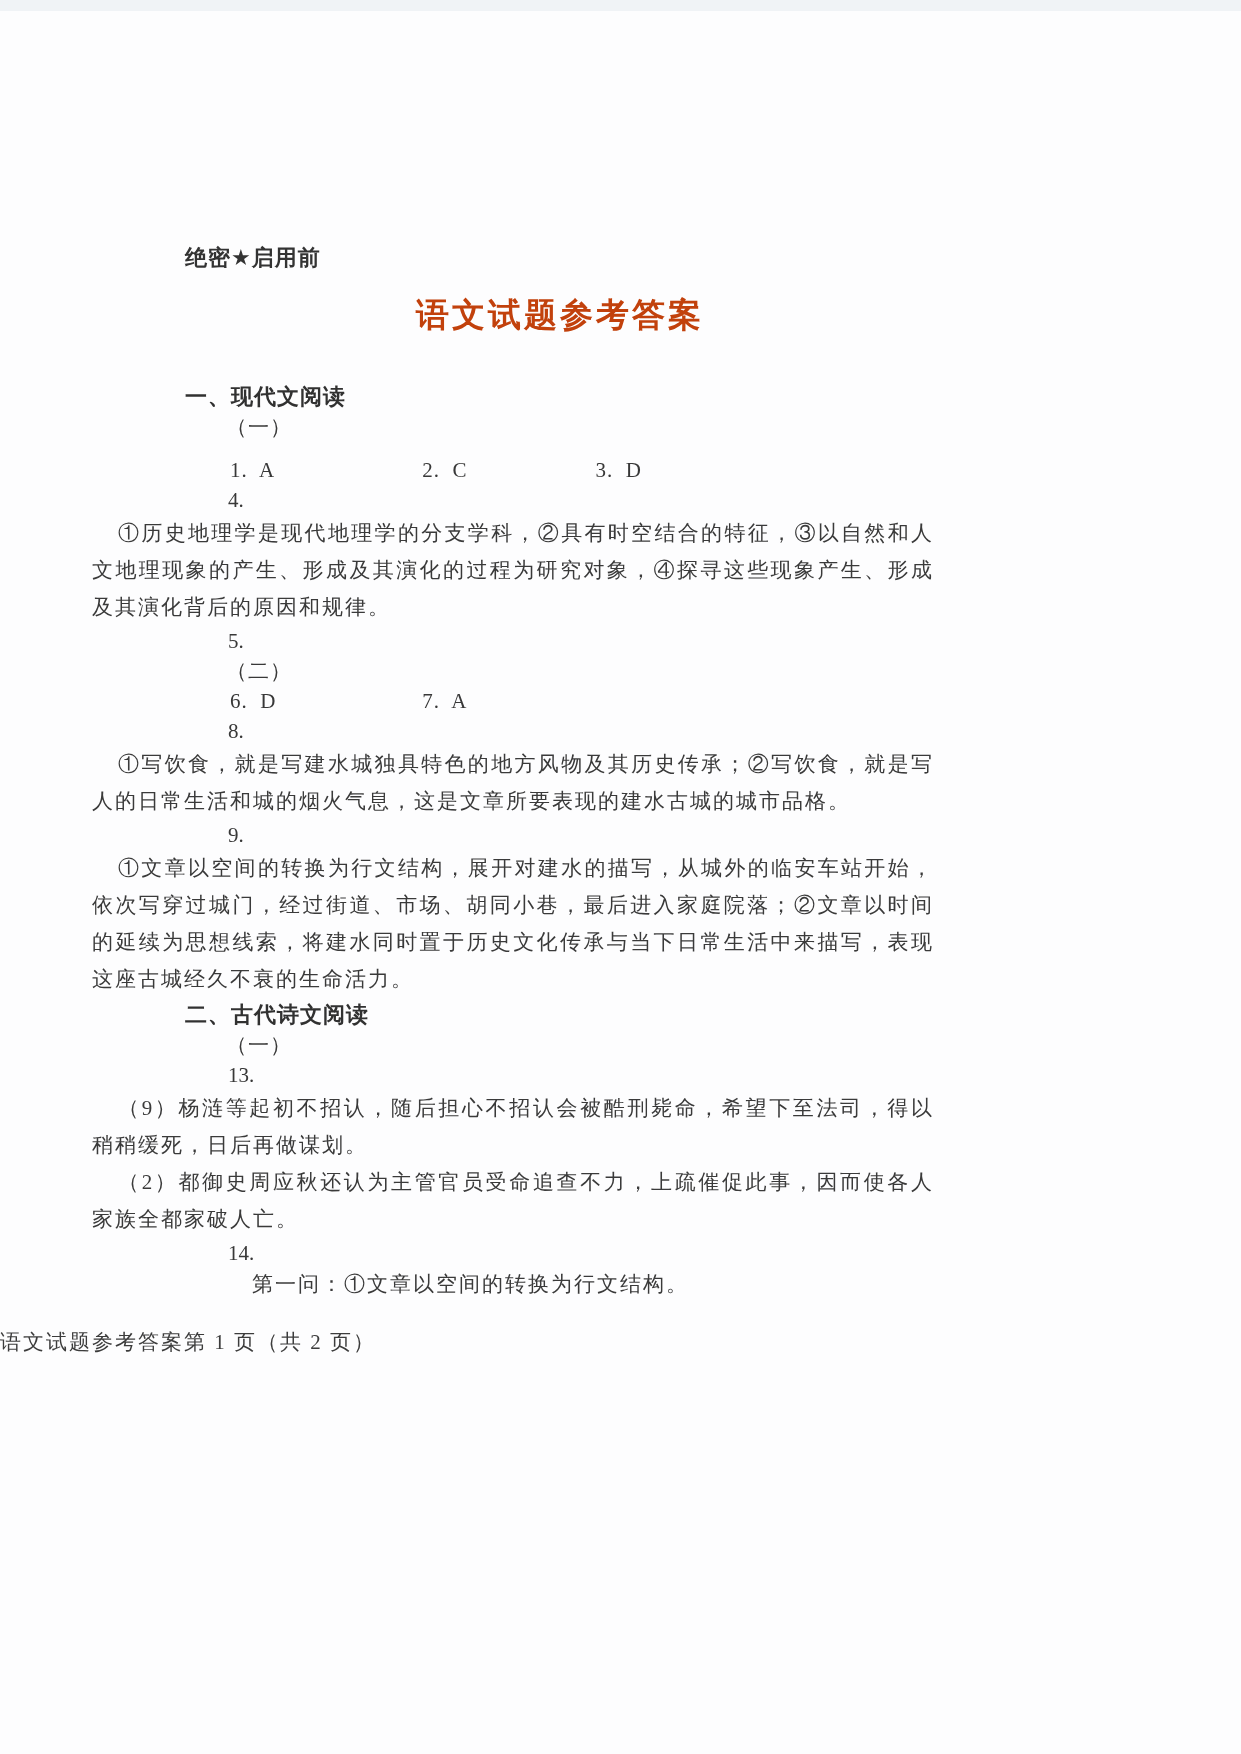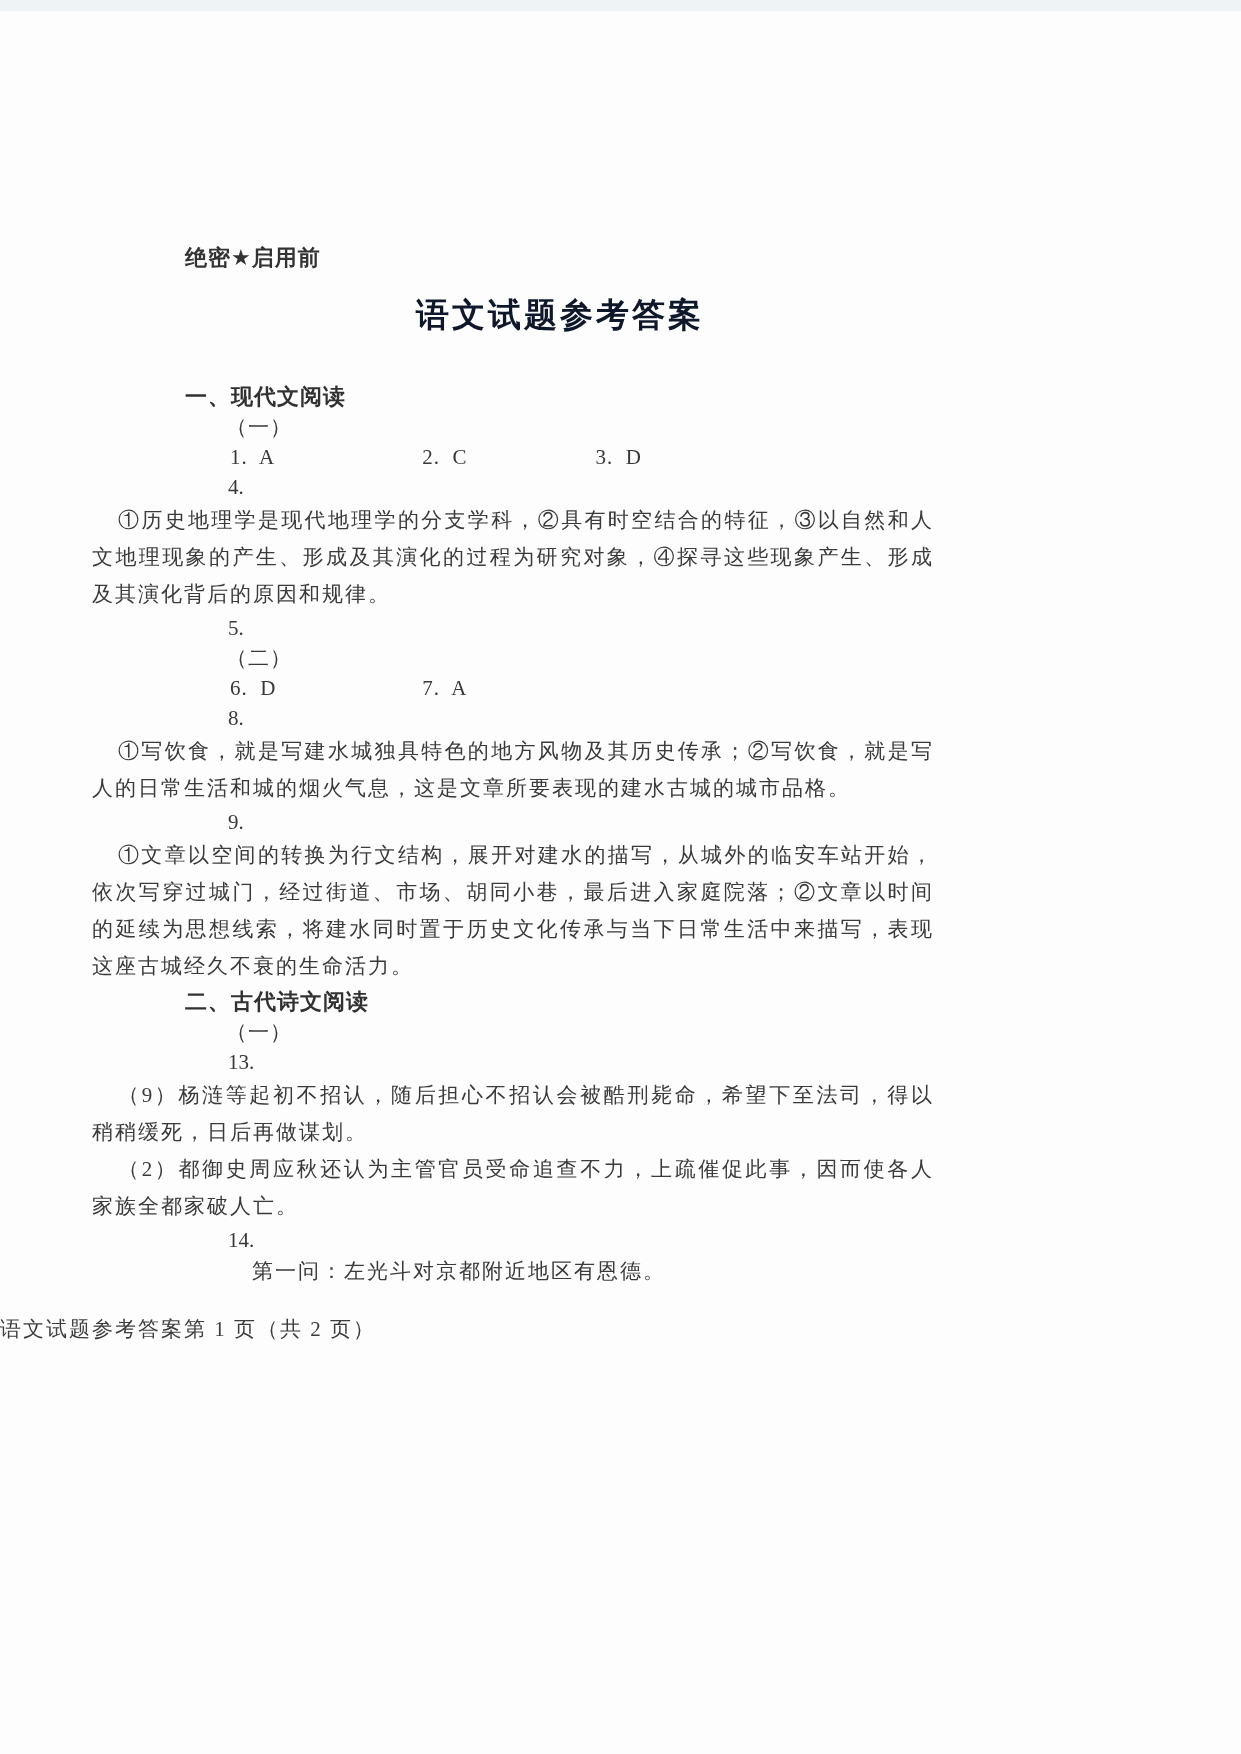--- a/index.html
+++ b/index.html
@@ -46,21 +46,21 @@
     line-height: 38px;
   }
   .doc-title {
     margin: 20px 0 0 0;
     width: 1120px;
     text-align: center;
     font-family: "Liberation Sans", "DejaVu Sans", sans-serif;
     font-weight: bold;
     font-size: 33px;
     letter-spacing: 3px;
-    color: #0f172a;
+    color: #c2410c;
     line-height: 46px;
   }
   .section-heading {
     margin: 44px 0 0 185px;
     font-family: "Liberation Sans", "DejaVu Sans", sans-serif;
     font-weight: bold;
     font-size: 22px;
     letter-spacing: 1px;
     color: #313131;
     line-height: 30px;
@@ -78,21 +78,21 @@
     margin-left: 230px;
     font-size: 21px;
     line-height: 30px;
   }
   .choice {
     display: inline-block;
     white-space: pre;
     letter-spacing: 1px;
   }
   .choice.w187 { width: 187px; }
-  .choice.w168 { width: 168px; }
+  .choice.w168 { width: 168px; margin-top: 13px; }
   .choice.w210 { width: 210px; }
   .qnum {
     margin-left: 228px;
     font-size: 21px;
     line-height: 30px;
   }
   .para {
     margin: 0 0 0 92px;
     width: 842px;
     font-size: 21px;
@@ -162,17 +162,17 @@
   <div class="section-heading second">二、古代诗文阅读</div>
 
   <div class="part-label">（一）</div>
 
 
   <div class="qnum">13.</div>
   <p class="para">（9）杨涟等起初不招认，随后担心不招认会被酷刑毙命，希望下至法司，得以稍稍缓死，日后再做谋划。</p>
   <p class="para">（2）都御史周应秋还认为主管官员受命追查不力，上疏催促此事，因而使各人家族全都家破人亡。</p>
 
   <div class="qnum">14.</div>
-  <div class="subline">第一问：左光斗对京都附近地区有恩德。</div>
+  <div class="subline">第一问：①文章以空间的转换为行文结构。</div>
 
   <div class="footer">语文试题参考答案第 1 页（共 2 页）</div>
 
 </div>
 
 </body></html>

